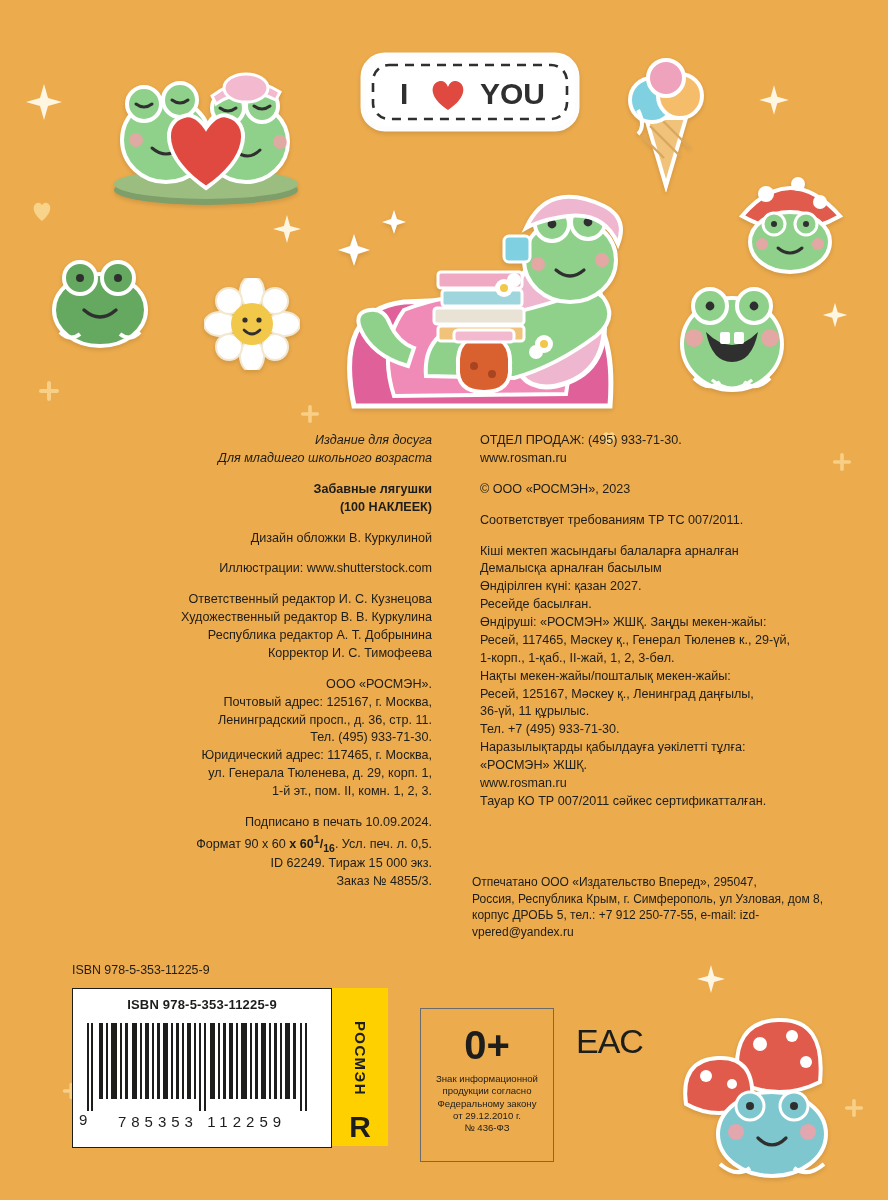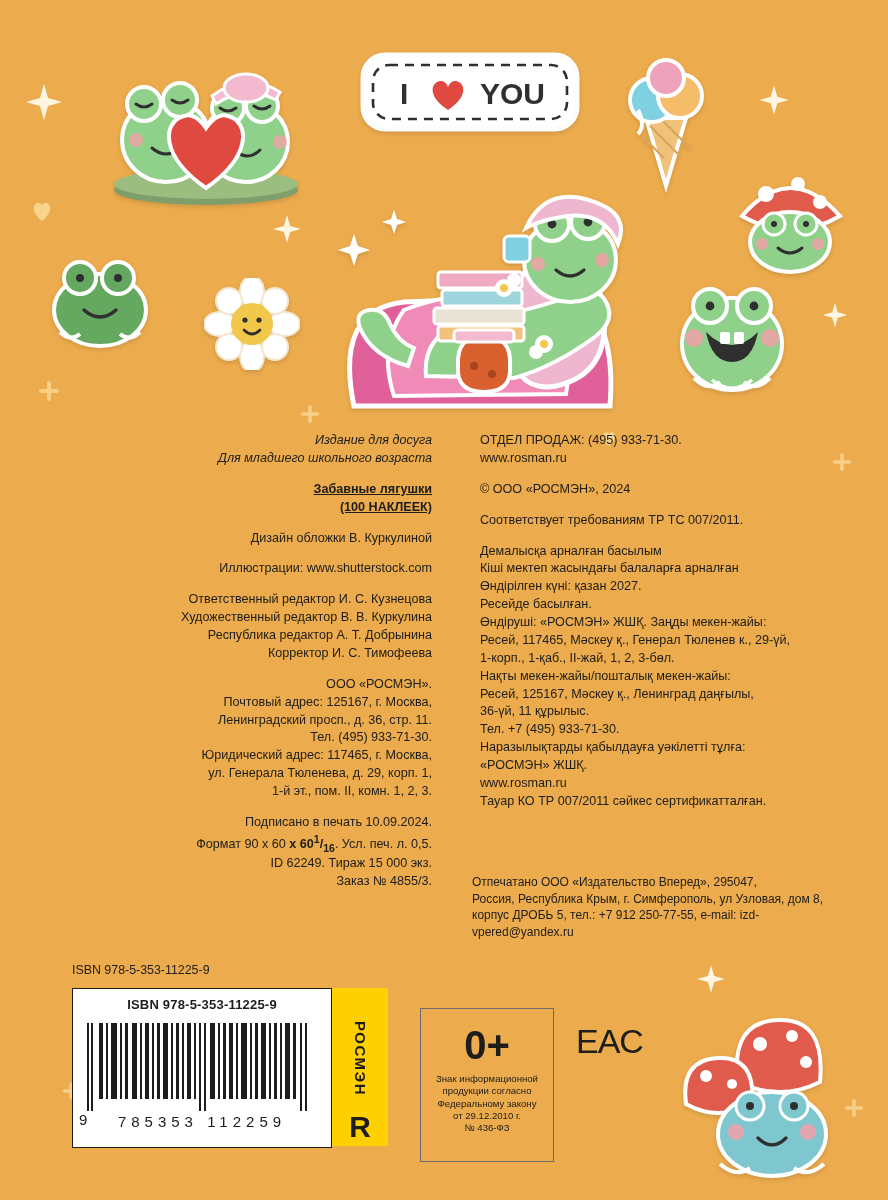--- a/index.html
+++ b/index.html
@@ -19,21 +19,21 @@
 
   
   .sticker{position:absolute;}
   .sticker svg{display:block;filter:drop-shadow(0 2px 2px rgba(0,0,0,.12));}
 
   
   .colophon{position:absolute;left:72px;top:432px;width:760px;}
   .col-left{position:absolute;left:0;top:0;width:360px;font-size:12.6px;line-height:1.42;text-align:right;}
   .col-right{position:absolute;left:408px;top:0;width:372px;font-size:12.6px;line-height:1.42;}
   .it{font-style:italic;}
-  .bold{font-weight:bold;text-decoration:underline;}
+  .bold{font-weight:bold;}
   .p{margin:0 0 13px 0;}
   .tight{margin:0;}
   .small{font-size:10px;line-height:1.34;}
   .nowrap{white-space:nowrap;font-weight:bold;}
 
   
   .isbn-line{position:absolute;left:72px;top:963px;font-size:12.4px;}
   .barcode-box{
     position:absolute;left:72px;top:988px;width:258px;height:158px;
     background:#ffffff;border:1px solid #1d1d1b;
@@ -380,28 +380,28 @@
         <div class="tight">Заказ № 4855/3.</div>
       </div>
     </div>
 
     <div class="col-right">
       <div class="p">
         <div class="tight">ОТДЕЛ ПРОДАЖ: (495) 933-71-30.</div>
         <div class="tight">www.rosman.ru</div>
       </div>
 
-      <div class="p">© ООО «РОСМЭН», 2024</div>
+      <div class="p">© ООО «РОСМЭН», 2023</div>
 
 
       <div class="p">Соответствует требованиям ТР ТС 007/2011.</div>
 
       <div class="p">
+        <div class="tight">Кіші мектеп жасындағы балаларға арналған</div>
         <div class="tight">Демалысқа арналған басылым</div>
-        <div class="tight">Кіші мектеп жасындағы балаларға арналған</div>
         <div class="tight">Өндірілген күні: қазан 2027.</div>
         <div class="tight">Ресейде басылған.</div>
         <div class="tight">Өндіруші: «РОСМЭН» ЖШҚ. Заңды мекен-жайы:</div>
         <div class="tight">Ресей, 117465, Мәскеу қ., Генерал Тюленев к., 29-үй,</div>
         <div class="tight">1-корп., 1-қаб., II-жай, 1, 2, 3-бөл.</div>
         <div class="tight">Нақты мекен-жайы/пошталық мекен-жайы:</div>
         <div class="tight">Ресей, 125167, Мәскеу қ., Ленинград даңғылы,</div>
         <div class="tight">36-үй, 11 құрылыс.</div>
         <div class="tight">Тел. +7 (495) 933-71-30.</div>
         <div class="tight">Наразылықтарды қабылдауға уәкілетті тұлға:</div>

